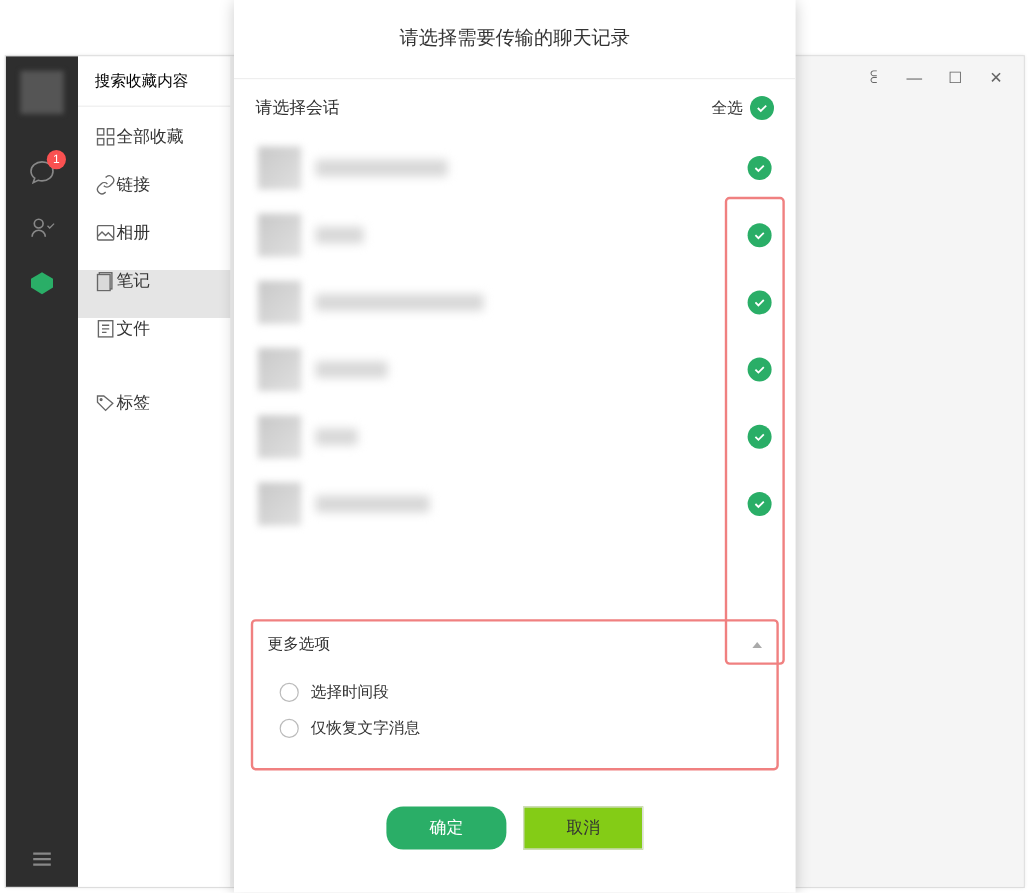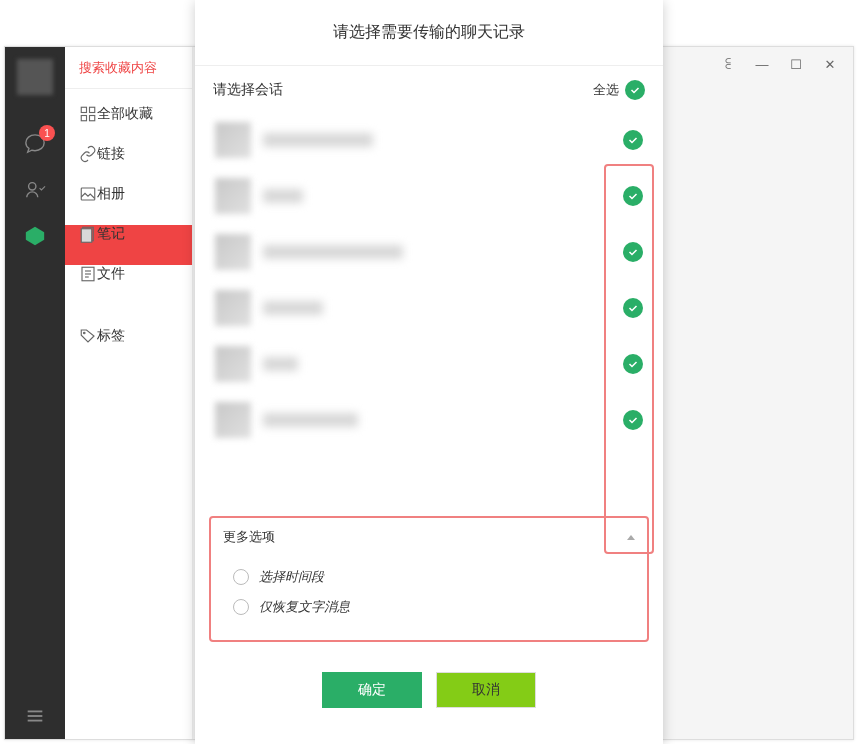--- a/index.html
+++ b/index.html
@@ -59,33 +59,33 @@
     .category-col {
       width: 128px;
       background: #fff;
       border-right: 1px solid #eee;
     }
     .search-input {
       height: 42px;
       line-height: 42px;
       padding: 0 14px;
       font-size: 13px;
-      color: #ef4444;
+      color: #000000;
       border-bottom: 1px solid #eee;
     }
     .cat-list { padding-top: 16px; }
     .cat-item {
       height: 40px;
       display: flex;
       padding: 0 14px;
       font-size: 14px;
       color: #333;
       cursor: pointer;
     }
-    .cat-item.selected { background: #ef4444; }
+    .cat-item.selected { background: #e5e5e5; }
     .cat-item svg { width: 18px; height: 18px; color: #666; flex-shrink: 0; }
     .cat-gap { height: 22px; }
     
     
     .content-area {
       flex: 1;
       background: #f5f5f5;
       position: relative;
     }
     .window-controls {
@@ -219,41 +219,40 @@
       border-right: 4px solid transparent;
       border-bottom: 5px solid #aaa;
     }
     .option-row {
       display: flex;
       align-items: center;
       gap: 10px;
       padding: 6px 10px;
       font-size: 13px;
       color: #333;
-      font-style: italic;
     }
     .radio-circle {
       width: 16px; height: 16px;
       border: 1px solid #bbb;
       border-radius: 50%;
     }
     
     .modal-footer {
       display: flex;
       justify-content: center;
       gap: 14px;
       padding: 24px 0 36px;
     }
     .btn {
       width: 100px; height: 36px;
       display: flex; align-items: center; justify-content: center;
       font-size: 14px;
       cursor: pointer;
     }
-    .btn-primary { background: #2aae67; color: white; }
+    .btn-primary { background: #2aae67; color: white; border-radius: 14px; }
     .btn-secondary { background: #84cc16; color: #333; border: 1px solid #ddd; }
   </style>
 </head>
 <body>
 
 <div class="app-window">
 
   <div class="dark-sidebar">
     <div class="avatar-placeholder"></div>
     <div class="sidebar-icon">

